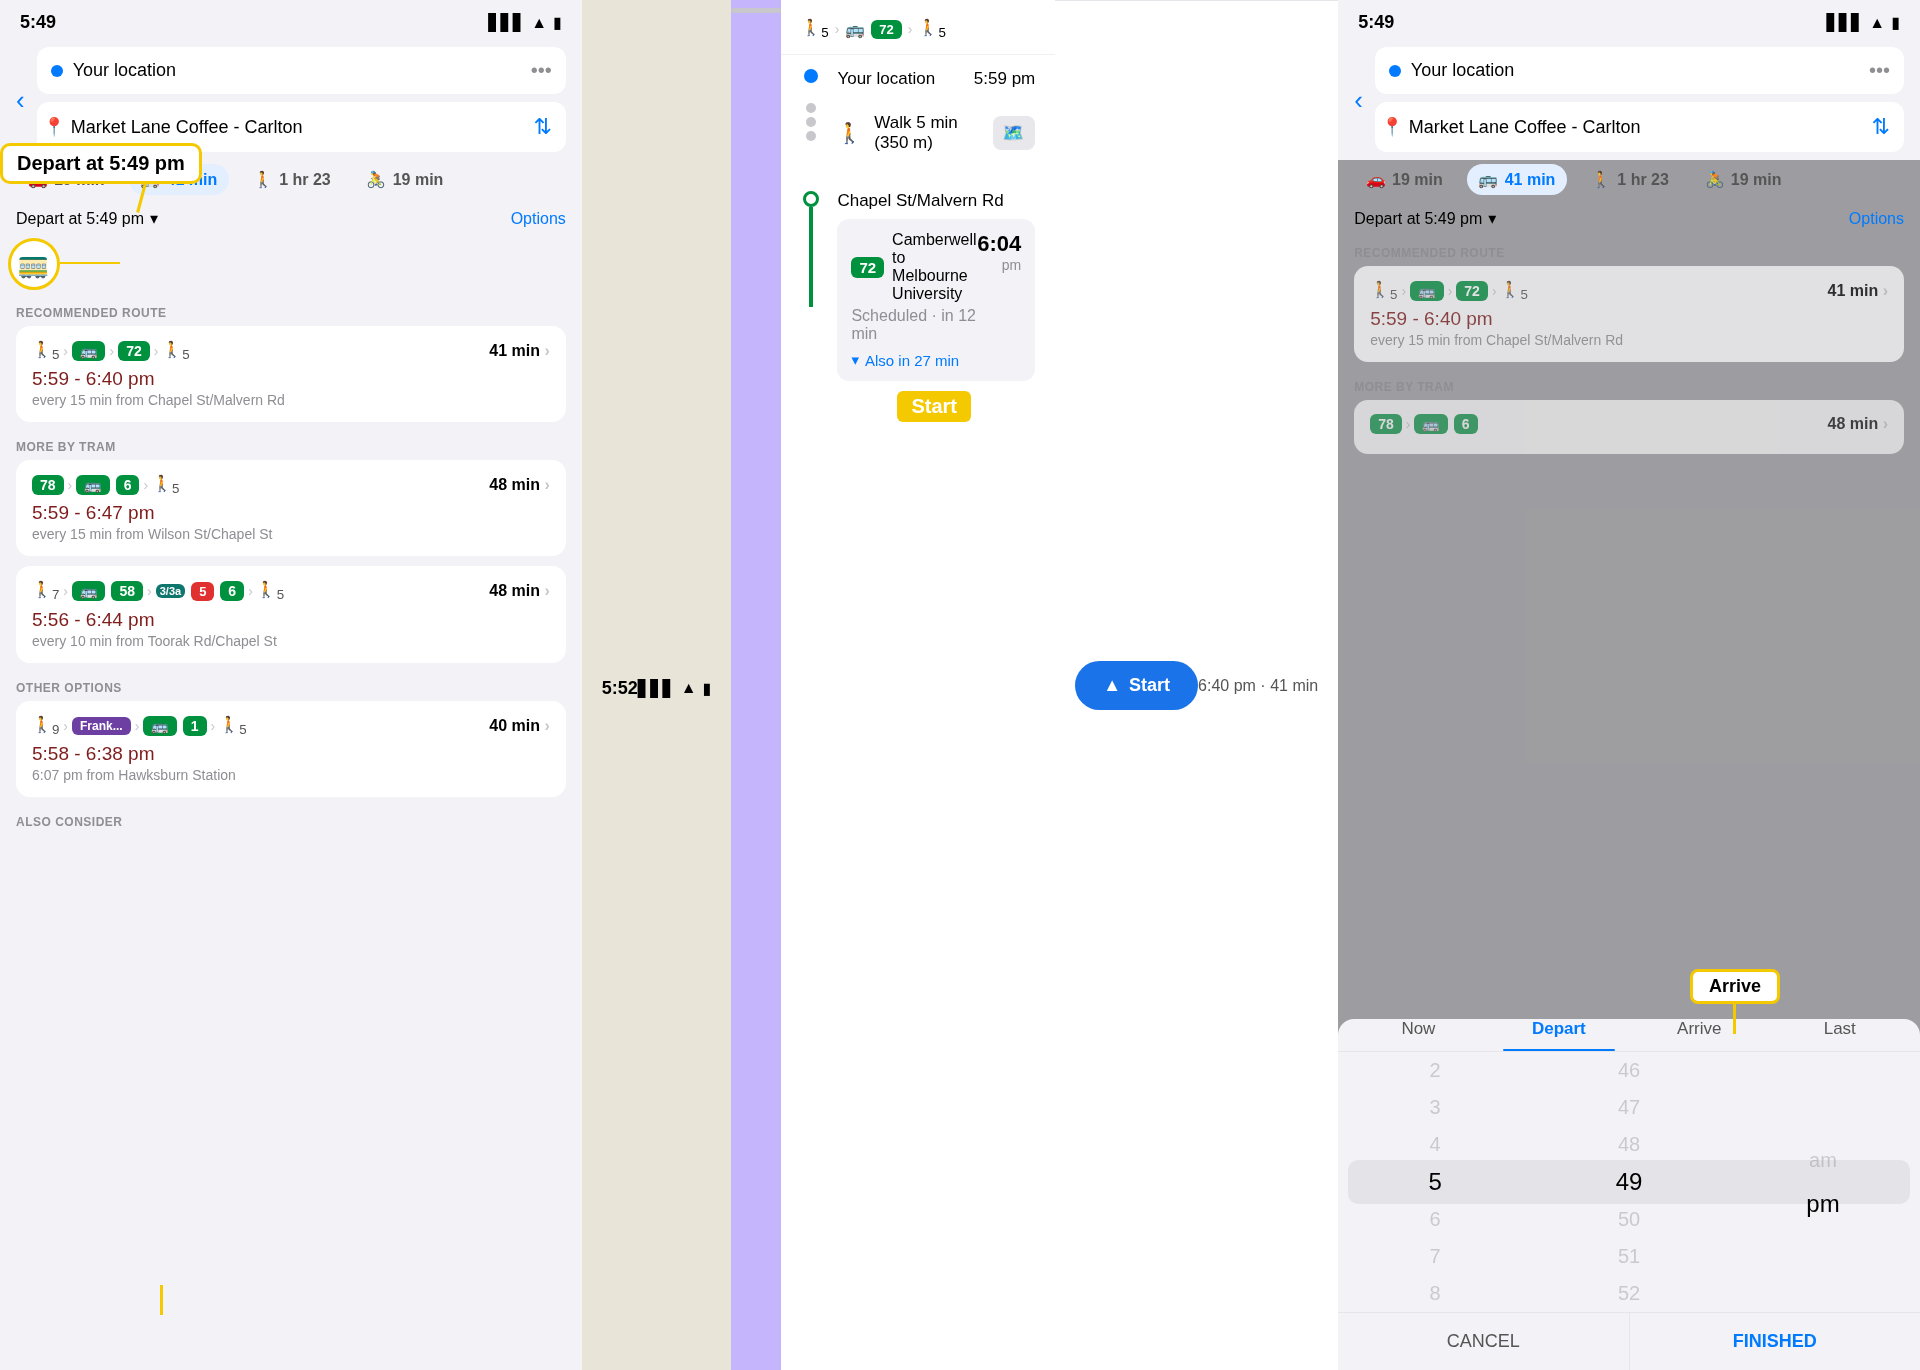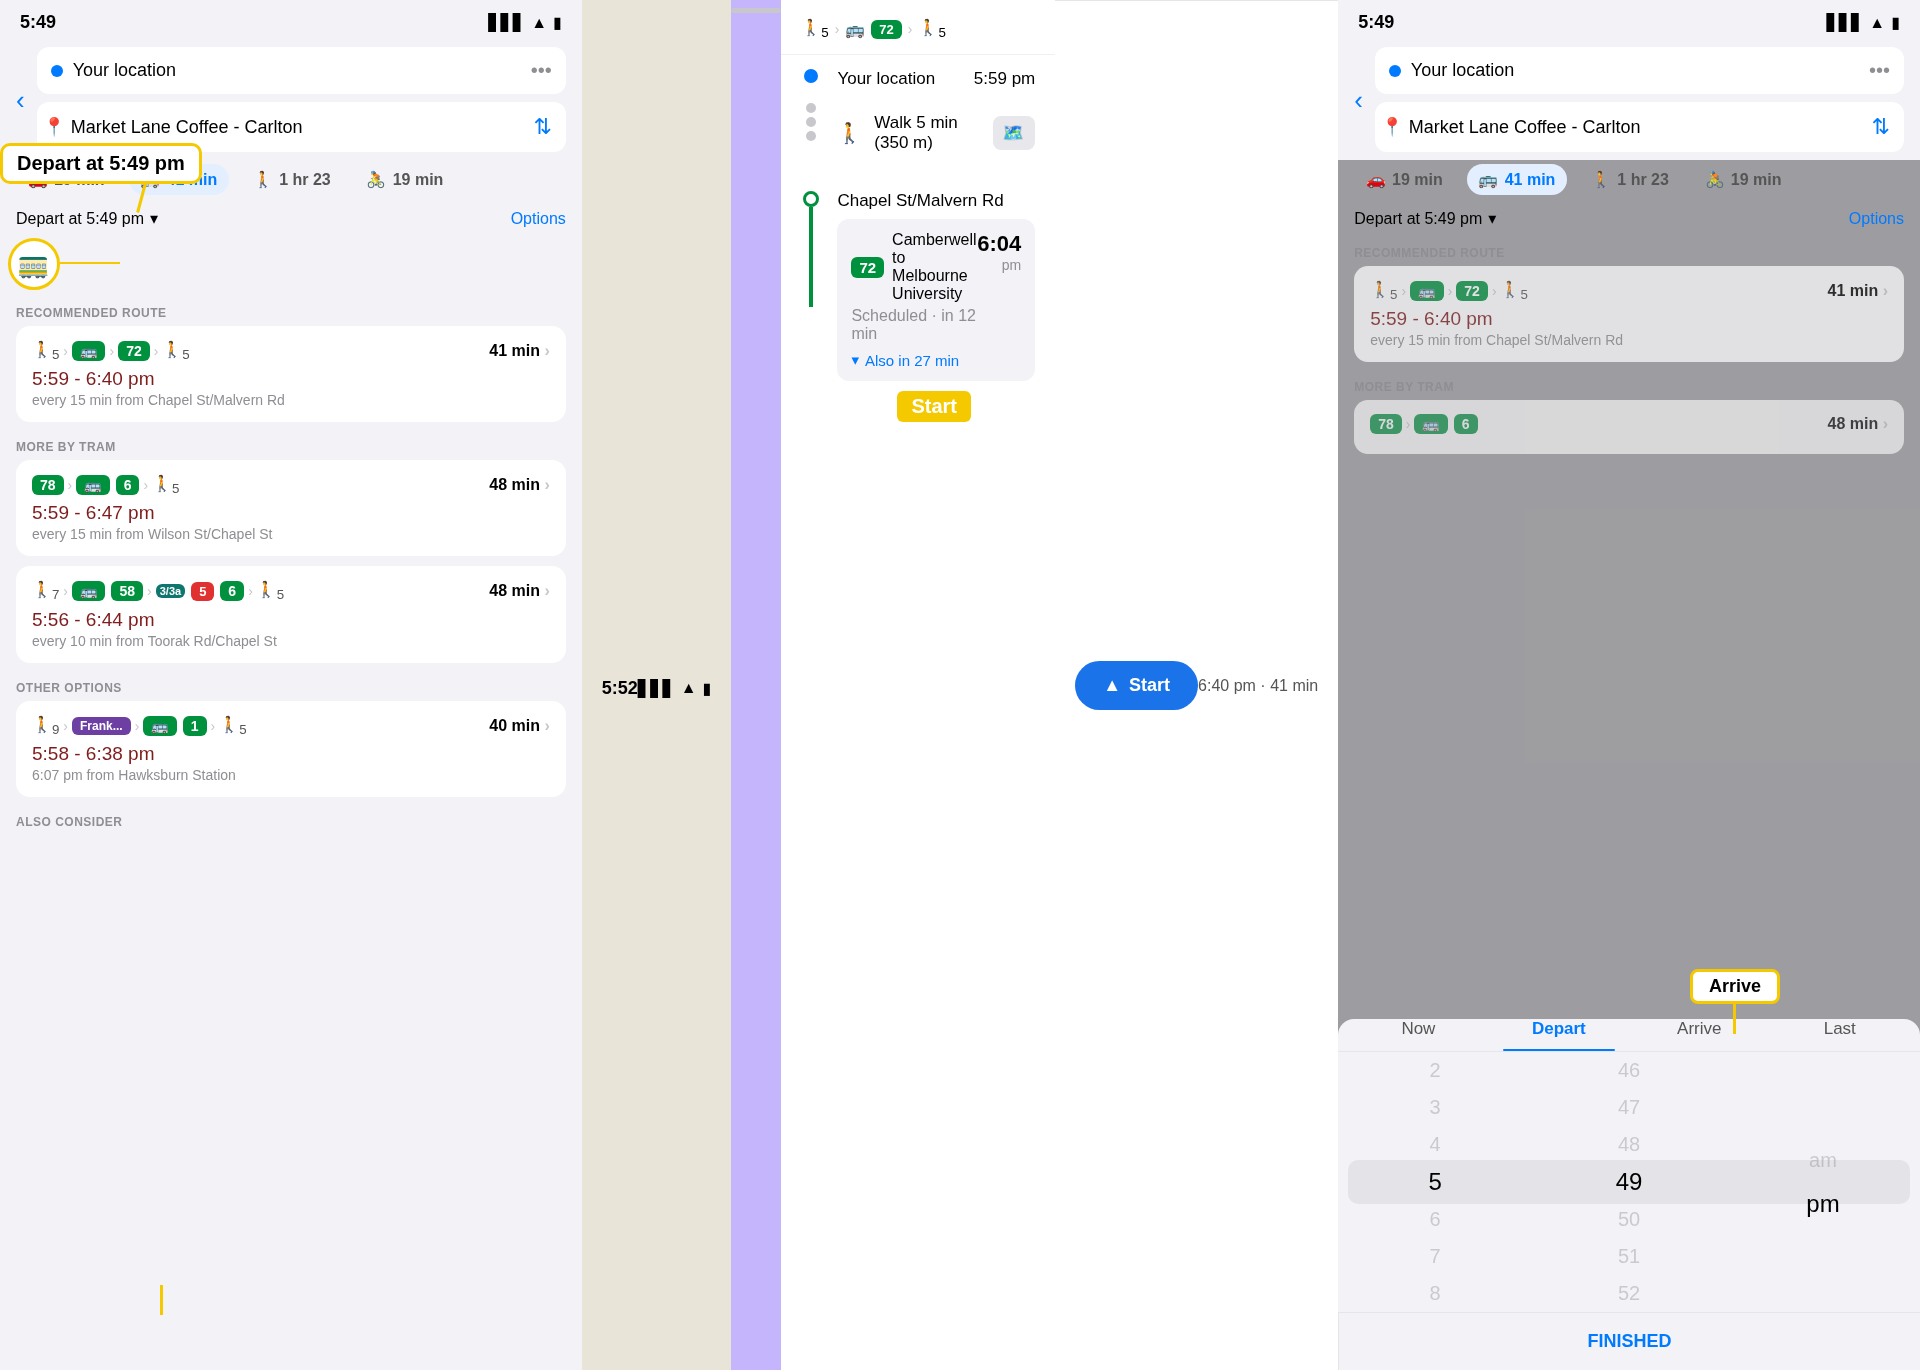--- a/index.html
+++ b/index.html
@@ -979,19 +979,22 @@
           </div>
         <div class="picker-item selected">
             <span>pm</span>
           </div>
         <div class="picker-item"></div>
         <div class="picker-item"></div>
       </div>
     </div>
 
     <div class="picker-actions">
+      <div class="picker-action cancel">
+        <span>CANCEL</span>
+      </div>
       <div class="picker-action-divider"></div>
       <div class="picker-action finished">
         <span>FINISHED</span>
       </div>
     </div>
   </div>
 </div>
 
 </body></html>

